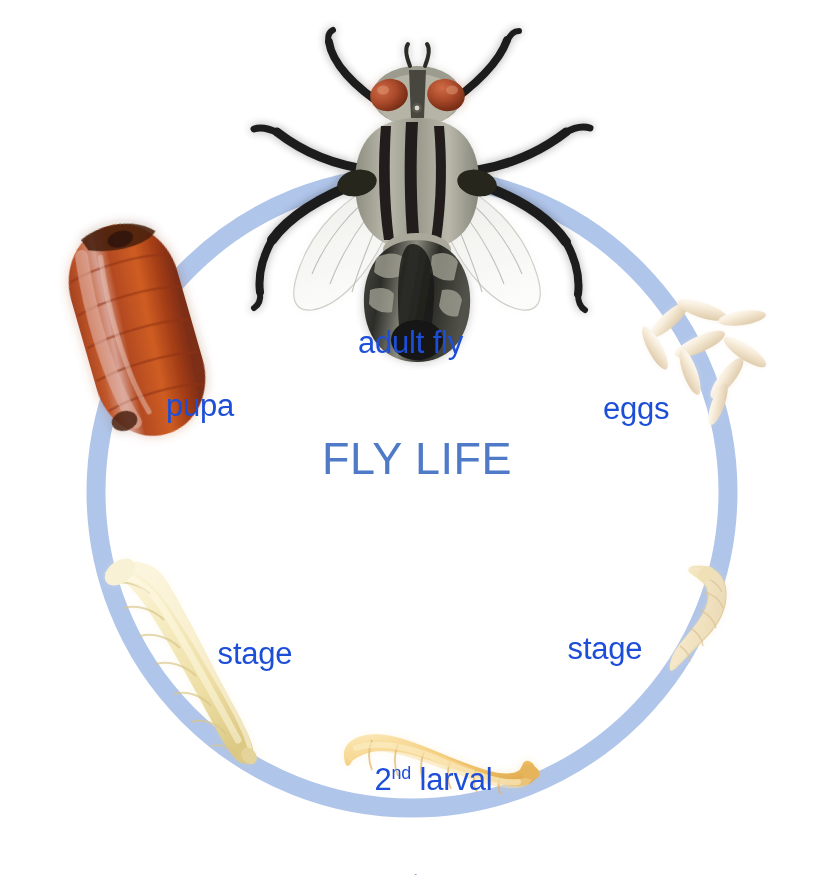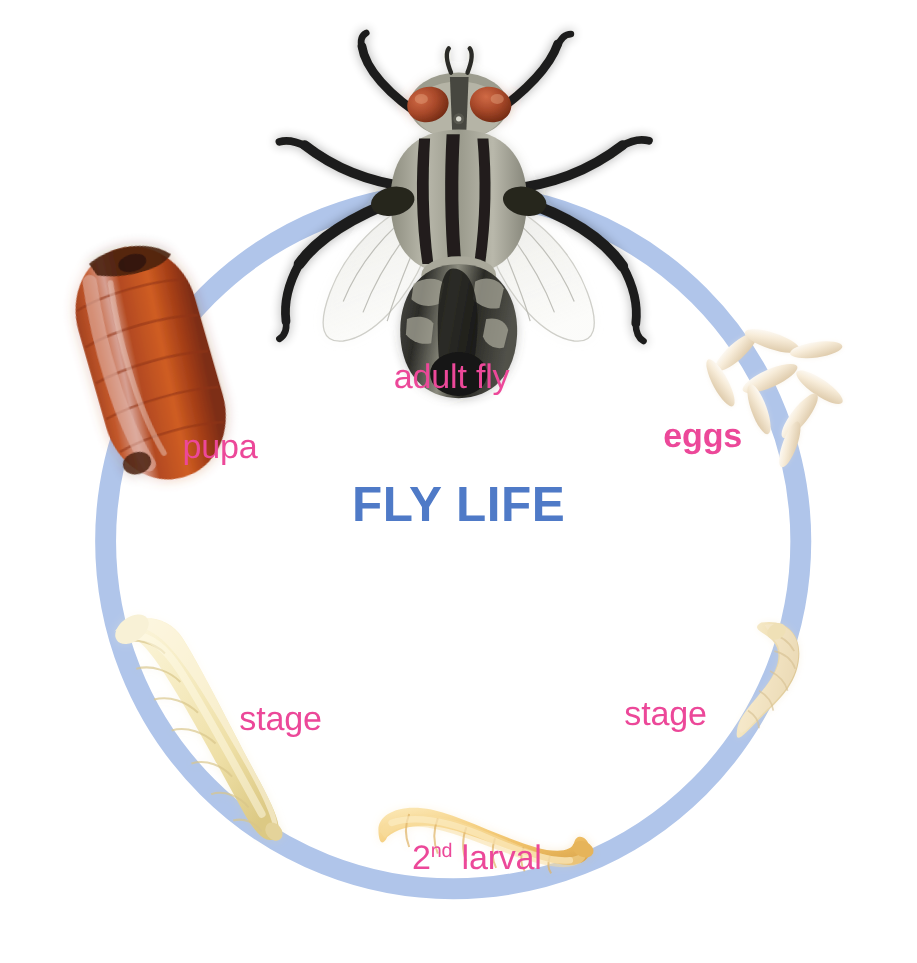--- a/index.html
+++ b/index.html
@@ -17,21 +17,21 @@
   }
   .layer {
     position: absolute;
     inset: 0;
     width: 834px;
     height: 875px;
   }
   
   .label {
     position: absolute;
-    color: #ec4899;
+    color: #1d4ed8;
     font-family: "Liberation Sans", sans-serif;
     font-size: 31px;
     font-weight: 400;
     line-height: 1.12;
     white-space: pre;
     letter-spacing: -0.2px;
   }
   .label.center { text-align: center; }
   .label sup {
     font-size: 0.58em;
@@ -40,27 +40,27 @@
   }
   #title {
     position: absolute;
     left: 0;
     right: 0;
     top: 435px;
     text-align: center;
     color: #4f7ac7;
     font-family: "Liberation Sans", sans-serif;
     font-size: 45px;
-    font-weight: 700;
+    font-weight: 400;
     letter-spacing: 0.5px;
     line-height: 1.08;
   }
   #lbl-adult { left: 358px; top: 326px; }
   #lbl-pupa  { left: 166px; top: 389px; }
-  #lbl-eggs  { left: 603px; top: 379px; font-weight: bold; }
+  #lbl-eggs  { left: 603px; top: 392px; }
   #lbl-l1    { left: 540px; top: 563px; width: 130px; text-align: center; }
   #lbl-l2    { left: 366px; top: 694px; width: 135px; text-align: center; }
   #lbl-l3    { left: 185px; top: 568px; width: 140px; text-align: center; }
 </style>
 </head>
 <body>
 
 <div id="stage">
 
   <svg class="layer" viewBox="0 0 834 875">

